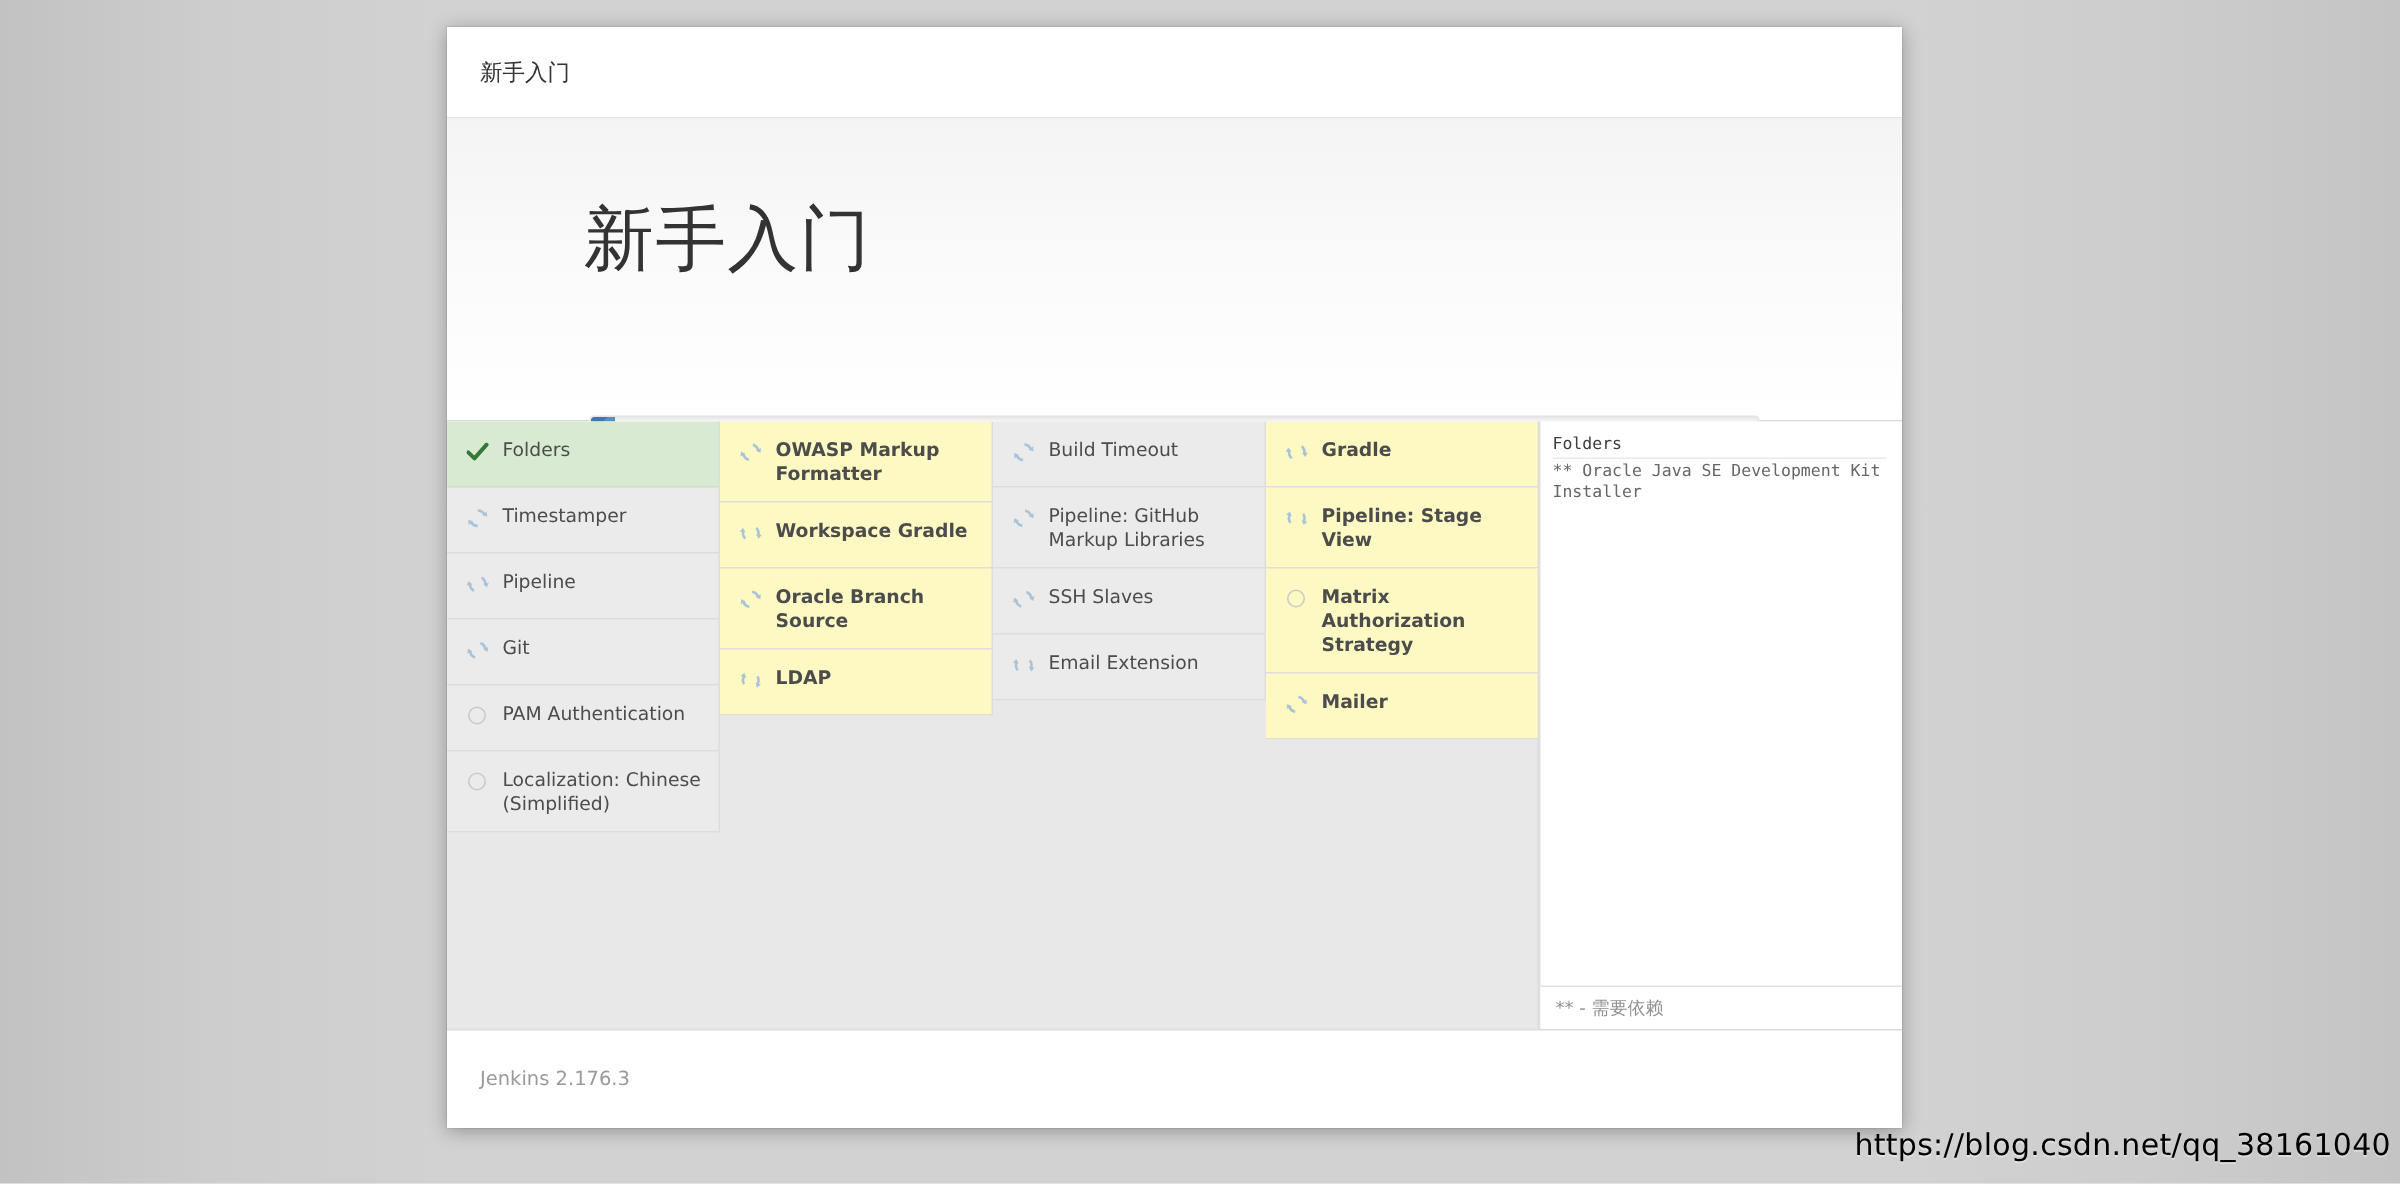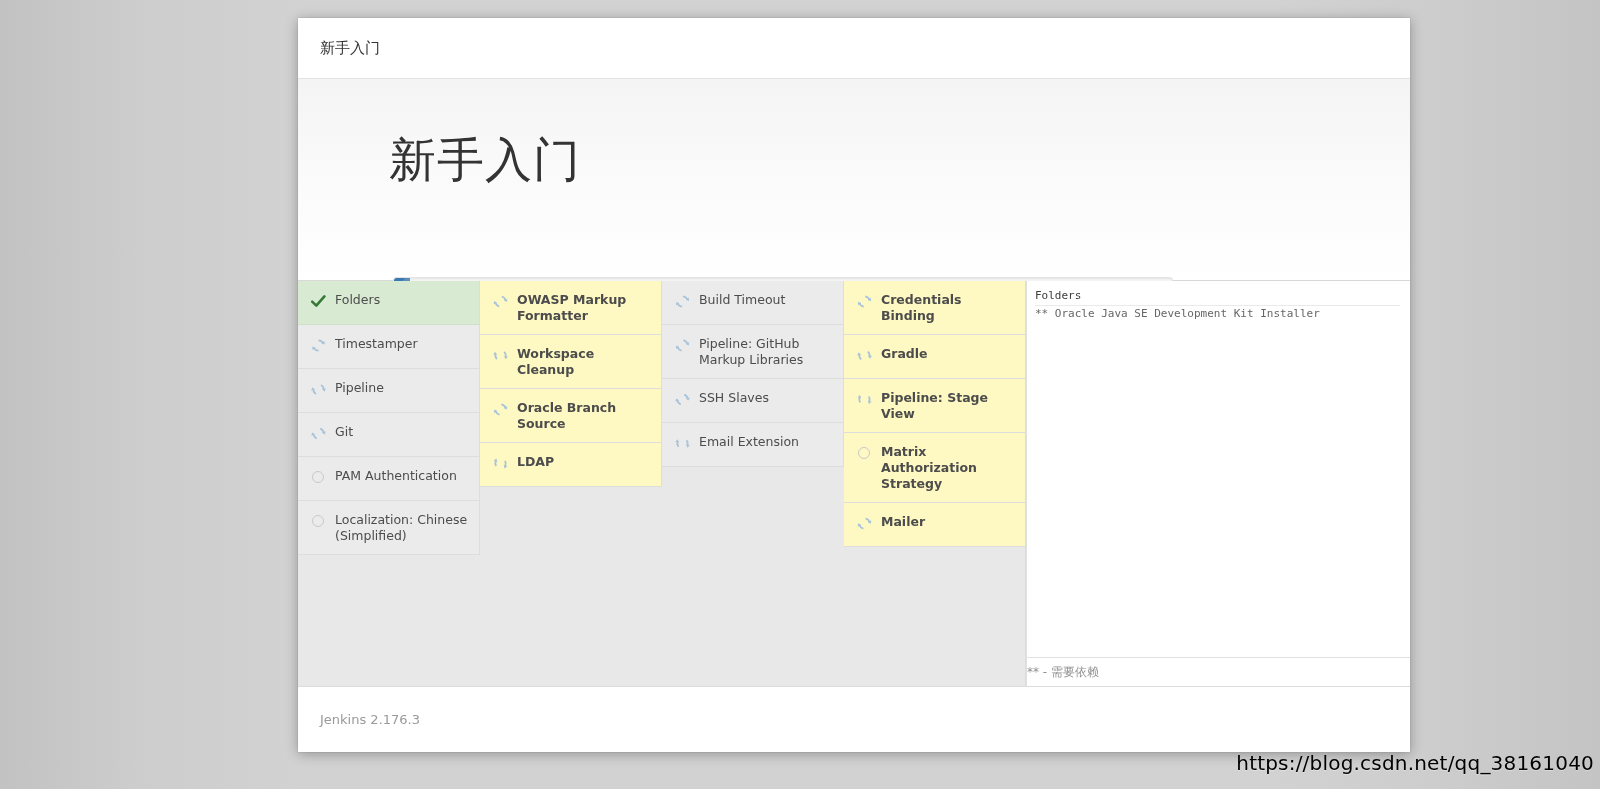--- a/index.html
+++ b/index.html
@@ -24,21 +24,21 @@
       linear-gradient(to right,
         #c2c2c2 0px, #cdcdcd 140px, #d2d2d2 300px,
         #d2d2d2 1270px, #cdcdcd 1430px, #c4c4c4 1600px);
   }
 
   
   #dialog {
     position: absolute;
     left: 298px;
     top: 18px;
-    width: 1112px;
+    width: 970px;
     height: 734px;
     background: #ffffff;
     box-shadow: 0 2px 12px rgba(0,0,0,0.30), 0 0 1px rgba(0,0,0,0.25);
     display: flex;
     flex-direction: column;
     overflow: hidden;
   }
 
   
   .dialog-titlebar {
@@ -204,21 +204,21 @@
     color: #3c3c3c;
     border-bottom: 1px solid #eaeaea;
     padding-bottom: 1px;
     margin-bottom: 1px;
   }
   .log-footer {
     flex: 0 0 28px;
     border-top: 1px solid #e2e2e2;
     display: flex;
     align-items: center;
-    padding-left: 0;
+    padding-left: 10px;
     font-size: 12px;
     color: #909090;
     font-family: "DejaVu Sans", "Liberation Sans", sans-serif;
     background: #ffffff;
   }
 
   
   .dialog-footer {
     flex: 0 0 66px;
     height: 66px;
@@ -349,21 +349,21 @@
             <span class="cell-icon ico-spin">
               <svg width="15" height="15" viewBox="0 0 16 16" style="transform:rotate(45deg)">
                 <g fill="#a9c3d8">
                   <path d="M8 1.6 a6.4 6.4 0 0 1 5.9 3.95 l-1.75 .6 A4.6 4.6 0 0 0 8 3.4 z"></path>
                   <path d="M14.3 3.2 l.5 3.6 -3.5 -.9 z"></path>
                   <path d="M8 14.4 a6.4 6.4 0 0 1 -5.9 -3.95 l1.75 -.6 A4.6 4.6 0 0 0 8 12.6 z"></path>
                   <path d="M1.7 12.8 l-.5 -3.6 3.5 .9 z"></path>
                 </g>
               </svg>
             </span>
-            <span class="cell-label">Workspace Cleanup</span>
+            <span class="cell-label">Workspace Gradle</span>
           </div>
           <div class="plugin-cell">
             <span class="cell-icon ico-spin">
               <svg width="15" height="15" viewBox="0 0 16 16" style="transform:rotate(10deg)">
                 <g fill="#a9c3d8">
                   <path d="M8 1.6 a6.4 6.4 0 0 1 5.9 3.95 l-1.75 .6 A4.6 4.6 0 0 0 8 3.4 z"></path>
                   <path d="M14.3 3.2 l.5 3.6 -3.5 -.9 z"></path>
                   <path d="M8 14.4 a6.4 6.4 0 0 1 -5.9 -3.95 l1.75 -.6 A4.6 4.6 0 0 0 8 12.6 z"></path>
                   <path d="M1.7 12.8 l-.5 -3.6 3.5 .9 z"></path>
                 </g>
@@ -433,33 +433,20 @@
                   <path d="M14.3 3.2 l.5 3.6 -3.5 -.9 z"></path>
                   <path d="M8 14.4 a6.4 6.4 0 0 1 -5.9 -3.95 l1.75 -.6 A4.6 4.6 0 0 0 8 12.6 z"></path>
                   <path d="M1.7 12.8 l-.5 -3.6 3.5 .9 z"></path>
                 </g>
               </svg>
             </span>
             <span class="cell-label">Email Extension</span>
           </div>
         </div>
         <div class="grid-col shade-b">
-          <div class="plugin-cell">
-            <span class="cell-icon ico-spin">
-              <svg width="15" height="15" viewBox="0 0 16 16" style="transform:rotate(8deg)">
-                <g fill="#a9c3d8">
-                  <path d="M8 1.6 a6.4 6.4 0 0 1 5.9 3.95 l-1.75 .6 A4.6 4.6 0 0 0 8 3.4 z"></path>
-                  <path d="M14.3 3.2 l.5 3.6 -3.5 -.9 z"></path>
-                  <path d="M8 14.4 a6.4 6.4 0 0 1 -5.9 -3.95 l1.75 -.6 A4.6 4.6 0 0 0 8 12.6 z"></path>
-                  <path d="M1.7 12.8 l-.5 -3.6 3.5 .9 z"></path>
-                </g>
-              </svg>
-            </span>
-            <span class="cell-label">Credentials Binding</span>
-          </div>
           <div class="plugin-cell">
             <span class="cell-icon ico-spin">
               <svg width="15" height="15" viewBox="0 0 16 16" style="transform:rotate(40deg)">
                 <g fill="#a9c3d8">
                   <path d="M8 1.6 a6.4 6.4 0 0 1 5.9 3.95 l-1.75 .6 A4.6 4.6 0 0 0 8 3.4 z"></path>
                   <path d="M14.3 3.2 l.5 3.6 -3.5 -.9 z"></path>
                   <path d="M8 14.4 a6.4 6.4 0 0 1 -5.9 -3.95 l1.75 -.6 A4.6 4.6 0 0 0 8 12.6 z"></path>
                   <path d="M1.7 12.8 l-.5 -3.6 3.5 .9 z"></path>
                 </g>
               </svg>

